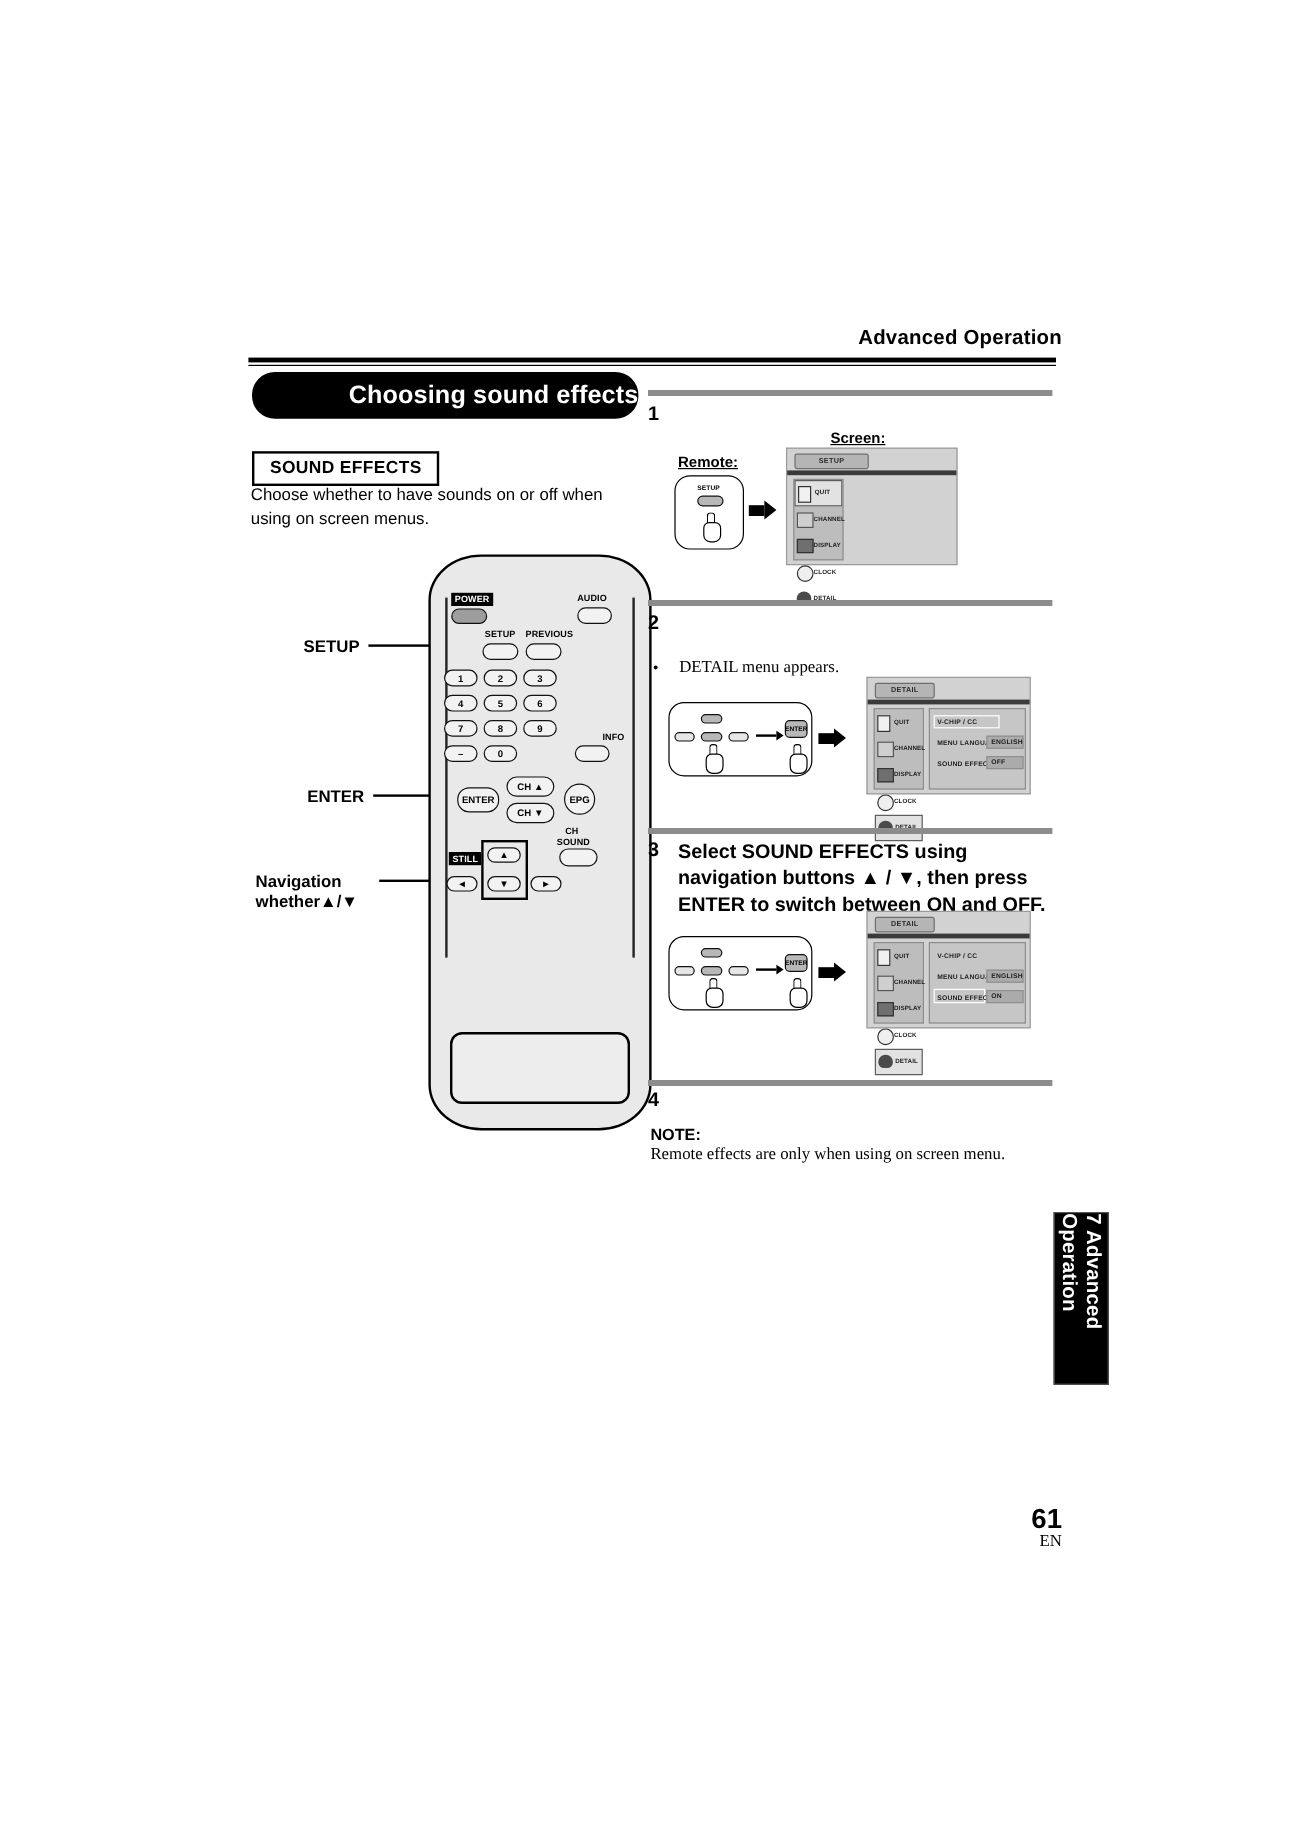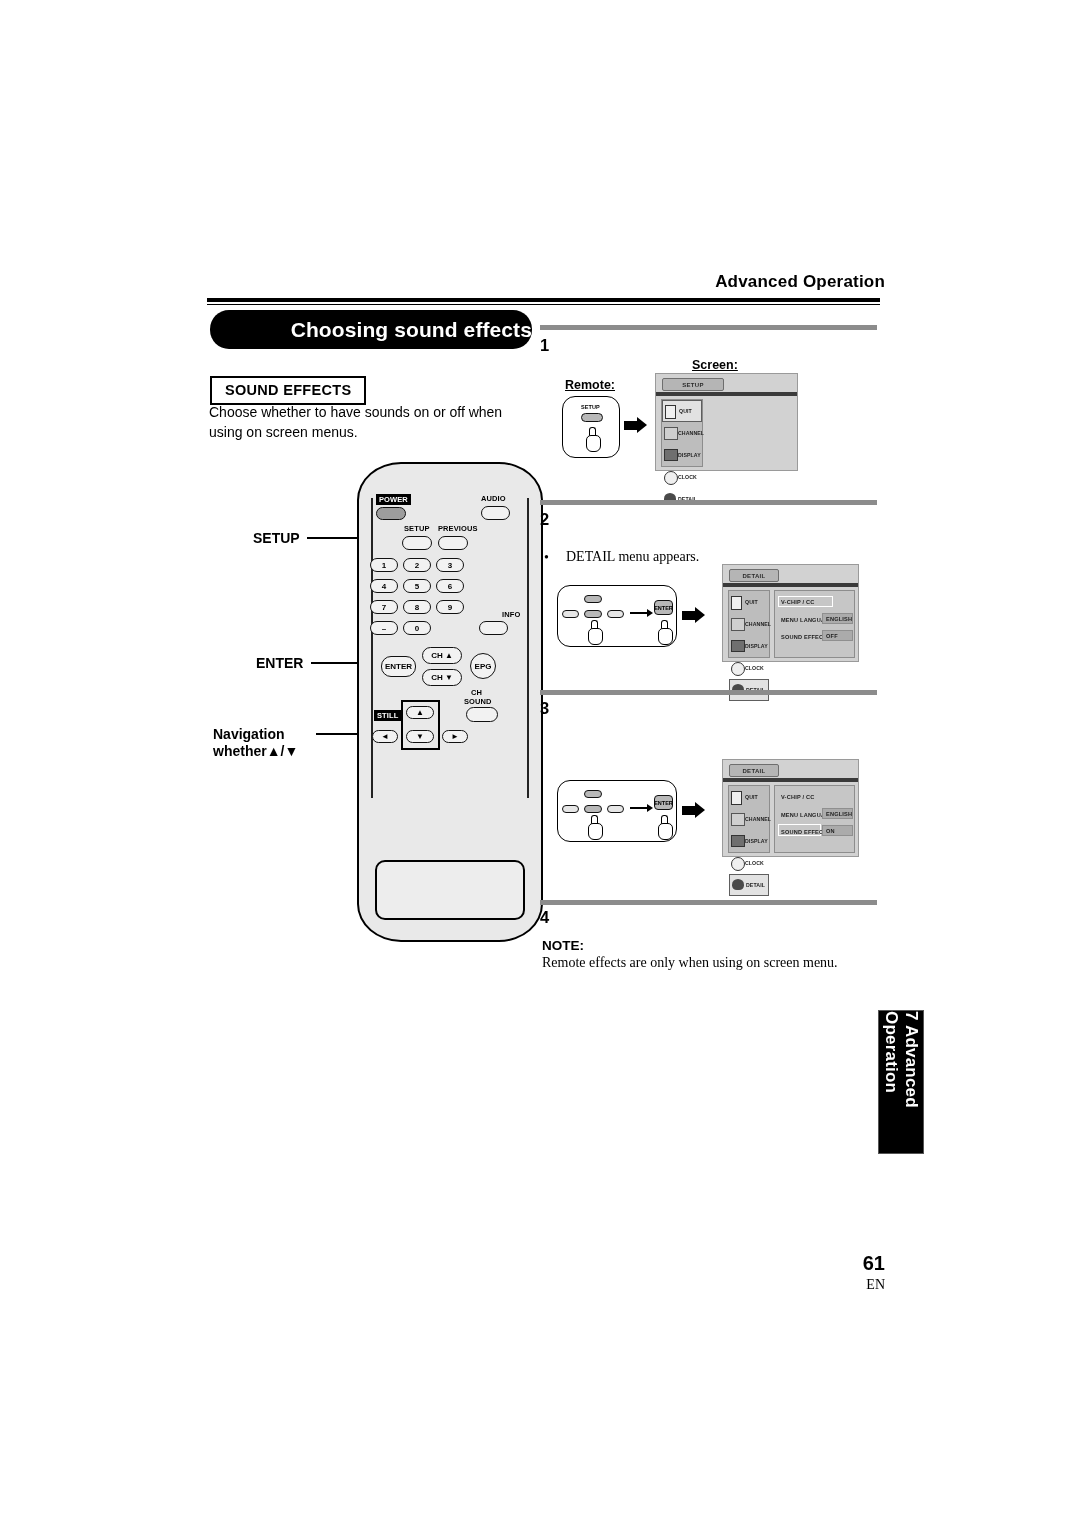--- a/index.html
+++ b/index.html
@@ -430,21 +430,21 @@
     align-items: center;
     justify-content: center;
     letter-spacing: 0.2px;
   }
 
   
   .page-num {
     position: absolute;
     right: 195px;
     top: 1252px;
-    font-size: 20px;
+    font-size: 23px;
     font-weight: bold;
   }
   .page-lang {
     position: absolute;
     right: 195px;
     top: 1277px;
     font-family: "Liberation Serif", serif;
     font-size: 14px;
   }
 </style>
@@ -651,20 +651,21 @@
       <div class="osd-row" style="left:6px; top:8px;">V-CHIP / CC</div>
       <div class="osd-row" style="left:6px; top:26px;">MENU LANGUAGE</div>
       <div class="osd-val" style="left:47px; top:22px; width:31px; height:11px;">ENGLISH</div>
       <div class="osd-row" style="left:6px; top:43px;">SOUND EFFECTS</div>
       <div class="osd-val" style="left:47px; top:39px; width:31px; height:11px;">OFF</div>
     </div>
   </div>
 
   <div class="step-bar" style="top:690px;"></div>
   <div class="step-num" style="top:699px;">3</div>
+  <div class="step-text" style="top:699px;">Select SOUND EFFECTS using navigation buttons ▲ / ▼, then press ENTER to switch between ON and OFF.</div>
 
   <div class="press-box" style="left:557px; top:780px; width:120px; height:62px;">
     <div class="key-pill" style="left:26px; top:9px; width:18px; height:8px;"></div>
     <div class="key-pill light" style="left:4px; top:24px; width:17px; height:8px;"></div>
     <div class="key-pill" style="left:26px; top:24px; width:18px; height:8px;"></div>
     <div class="key-pill light" style="left:49px; top:24px; width:17px; height:8px;"></div>
     <div class="hand" style="left:29px; top:34px;">
       <div class="finger"></div>
         <div class="palm"></div>
     </div>

